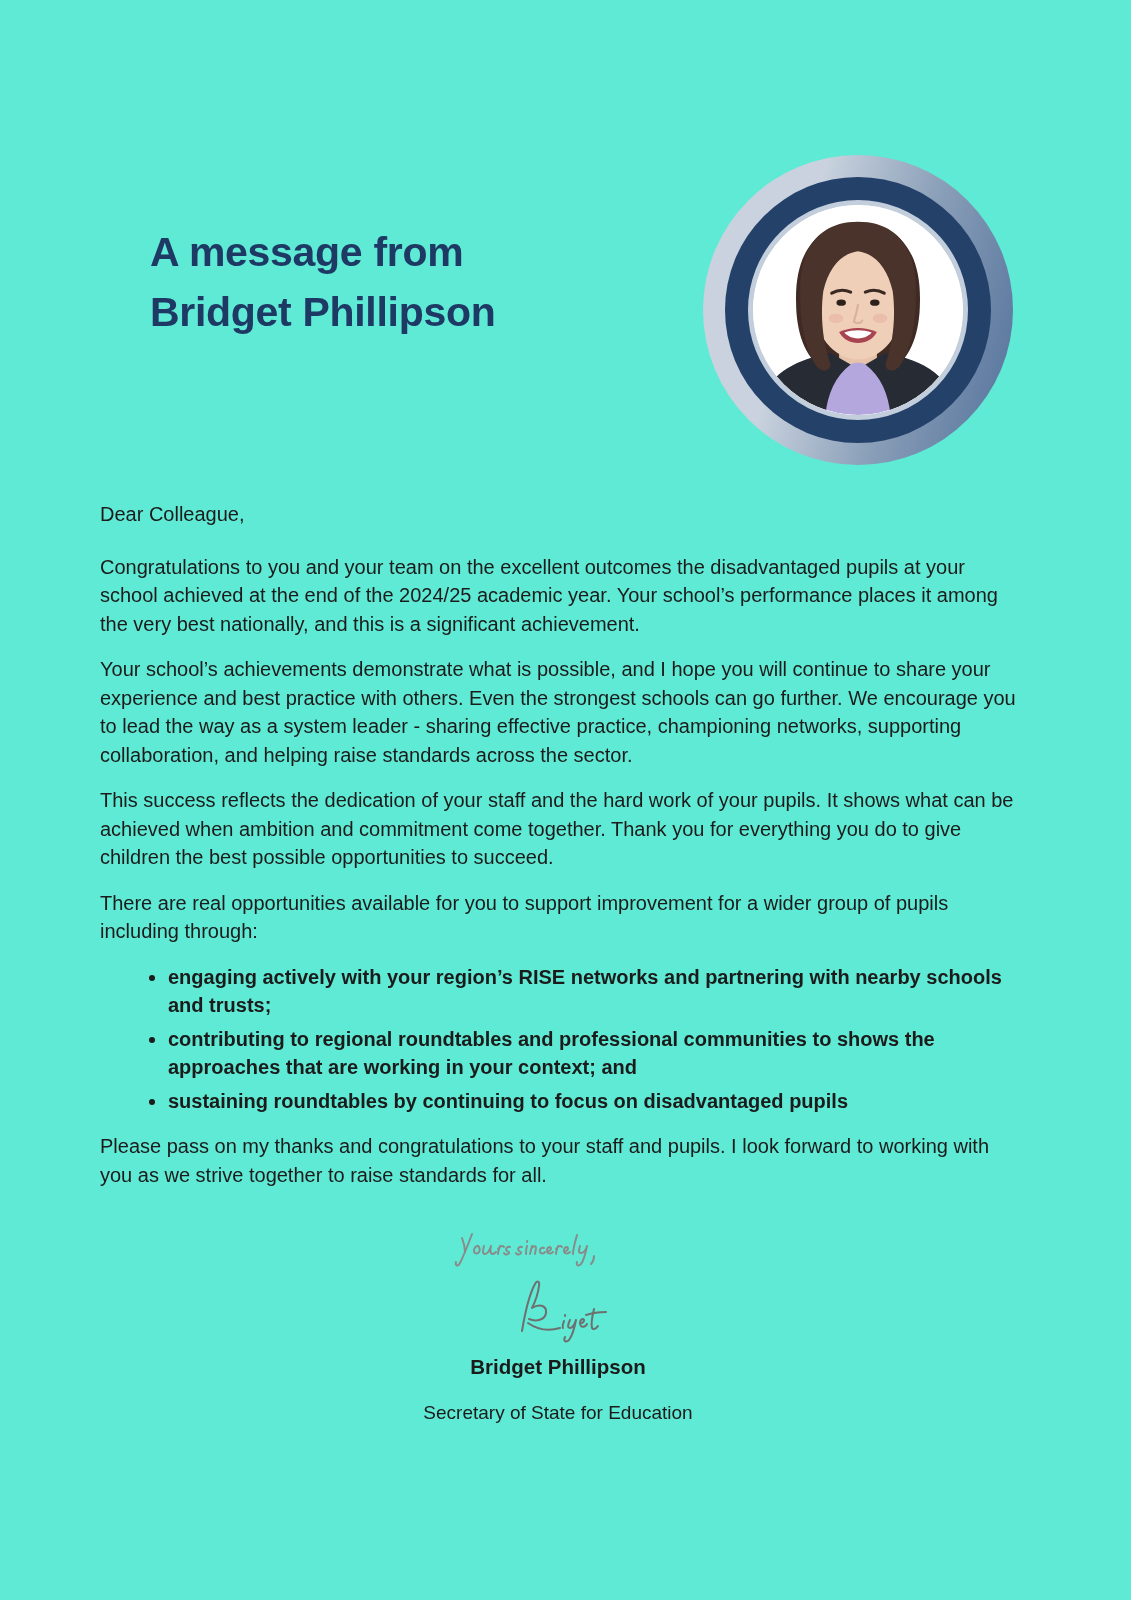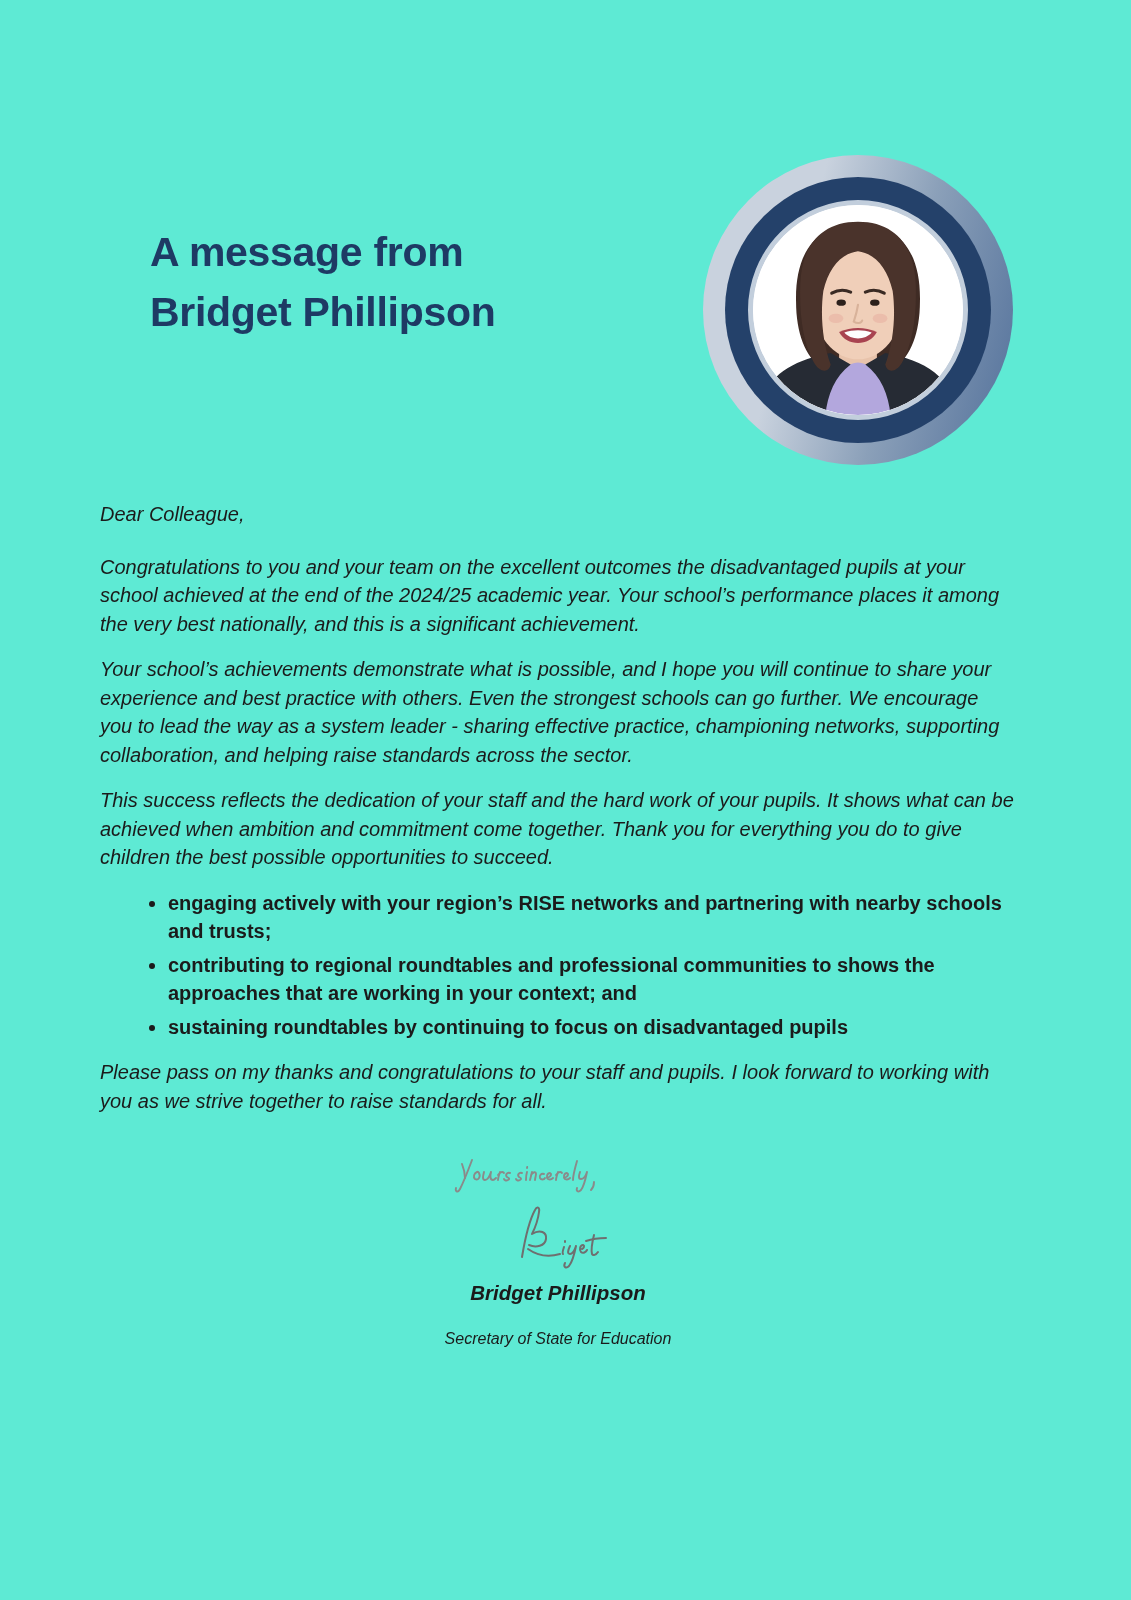--- a/index.html
+++ b/index.html
@@ -35,32 +35,32 @@
     overflow:hidden;box-sizing:border-box;
     display:flex;align-items:center;justify-content:center;
   }
   .photo-white svg{width:212px;height:212px;display:block;}
 
   
   .letter{
     position:absolute;left:100px;top:500px;width:916px;
     font-size:20px;line-height:28.5px;
   }
-  .letter p{margin:0 0 17px 0;font-style:italic;}
+  .letter p{margin:0 0 17px 0;}
   .letter p.salutation{margin-bottom:24px;}
   .letter ul{margin:8px 0 17px 0;padding-left:68px;font-weight:bold;}
   .letter li{margin-bottom:5px;}
   .letter p.closing{margin-bottom:12px;}
 
   .signoff{position:relative;margin-top:14px;height:150px;}
   .signoff .sincerely{position:absolute;left:352px;top:22px;}
   .signoff .bridget{position:absolute;left:412px;top:72px;}
 
   .sig-name{text-align:center;font-weight:bold;font-size:20.5px;margin:12px 0 0 0;}
-  .sig-role{text-align:center;font-size:16px;margin:19px 0 0 0;}
+  .sig-role{text-align:center;font-size:19px;margin:19px 0 0 0;}
 
   .hw{stroke-linecap:round;stroke-linejoin:round;fill:none;}
 </style>
 </head>
 <body>
 
 <div class="page">
 
   <div class="header-title">
     <div>A message from</div>
@@ -111,20 +111,21 @@
       </div>
     </div>
   </div>
 
   <div class="letter">
     <p class="salutation">Dear Colleague,</p>
 
     <p>Congratulations to you and your team on the excellent outcomes the disadvantaged pupils at your school achieved at the end of the 2024/25 academic year. Your school’s performance places it among the very best nationally, and this is a significant achievement.</p>
     <p>Your school’s achievements demonstrate what is possible, and I hope you will continue to share your experience and best practice with others. Even the strongest schools can go further. We encourage you to lead the way as a system leader - sharing effective practice, championing networks, supporting collaboration, and helping raise standards across the sector.</p>
     <p>This success reflects the dedication of your staff and the hard work of your pupils. It shows what can be achieved when ambition and commitment come together. Thank you for everything you do to give children the best possible opportunities to succeed.</p>
+    <p>There are real opportunities available for you to support improvement for a wider group of pupils including through:</p>
 
     <ul>
       <li>engaging actively with your region’s RISE networks and partnering with nearby schools and trusts;</li>
       <li>contributing to regional roundtables and professional communities to shows the approaches that are working in your context; and</li>
       <li>sustaining roundtables by continuing to focus on disadvantaged pupils</li>
     </ul>
 
     <p class="closing">Please pass on my thanks and congratulations to your staff and pupils. I look forward to working with you as we strive together to raise standards for all.</p>
 
     <div class="signoff">

